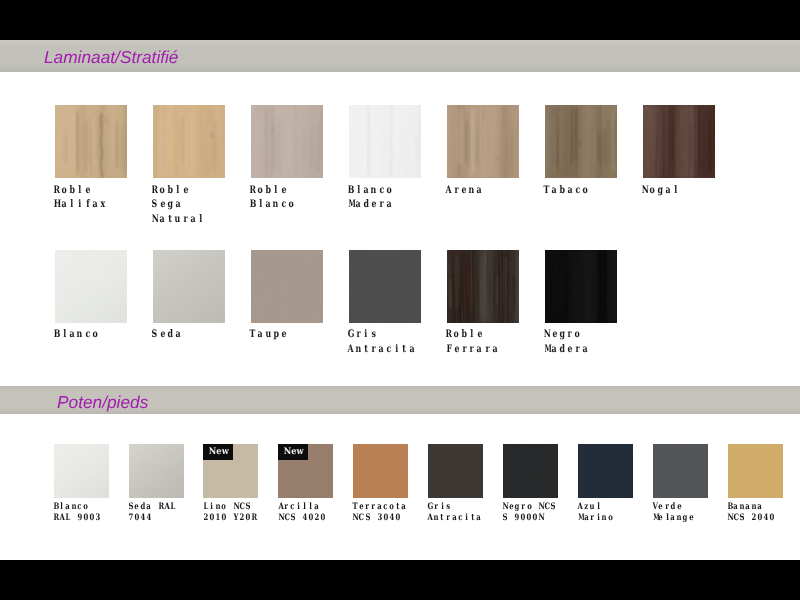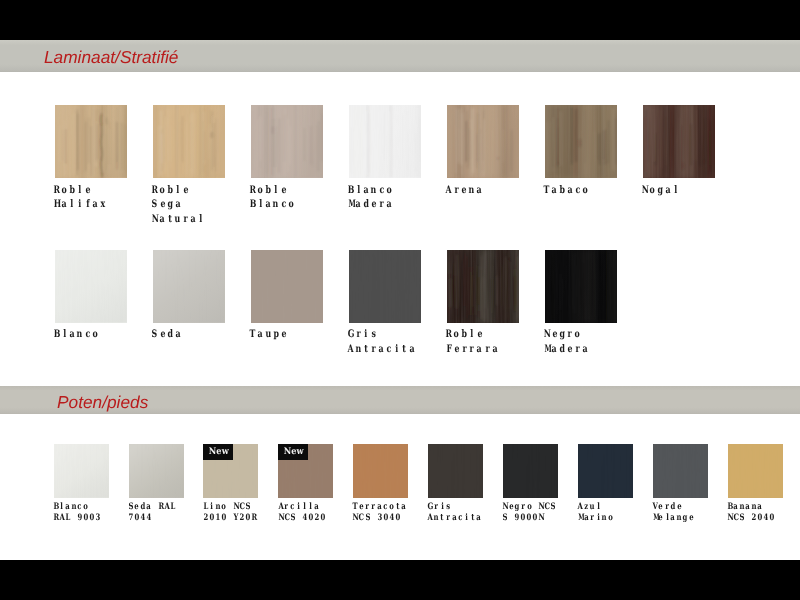--- a/index.html
+++ b/index.html
@@ -5,21 +5,21 @@
 <style>
   html,body{margin:0;padding:0;background:#000;}
   body{width:800px;height:600px;overflow:hidden;
        font-family:"Liberation Sans",sans-serif;
        -webkit-font-smoothing:antialiased;
        text-rendering:geometricPrecision;}
   #slide{position:relative;width:800px;height:600px;background:#000;overflow:hidden;}
   .stage{position:absolute;left:0;top:40px;width:800px;height:520px;background:#fff;}
   .band{position:absolute;left:0;width:800px;}
   .band-title{position:absolute;font-family:"Liberation Sans",sans-serif;
-    font-style:italic;color:#b91c1c;white-space:nowrap;
+    font-style:italic;color:#a21caf;white-space:nowrap;
     -webkit-font-smoothing:antialiased;transform:translateZ(0);}
   .sw{position:absolute;overflow:hidden;}
   .sw svg{display:block;position:absolute;left:0;top:0;}
   .lbl{position:absolute;font-family:"DejaVu Serif Condensed","DejaVu Serif",serif;font-weight:700;
     color:#1b1b1b;white-space:pre;-webkit-font-smoothing:antialiased;
     transform:translateZ(0);}
   .lbl span{display:inline-block;text-align:center;}
   .lbl span > i{display:inline-block;font-style:normal;transform-origin:50% 78%;}
   .badge{position:absolute;background:#0c0c0c;color:#f2f2f2;
     font-family:"DejaVu Serif Condensed","DejaVu Serif",serif;font-weight:700;

